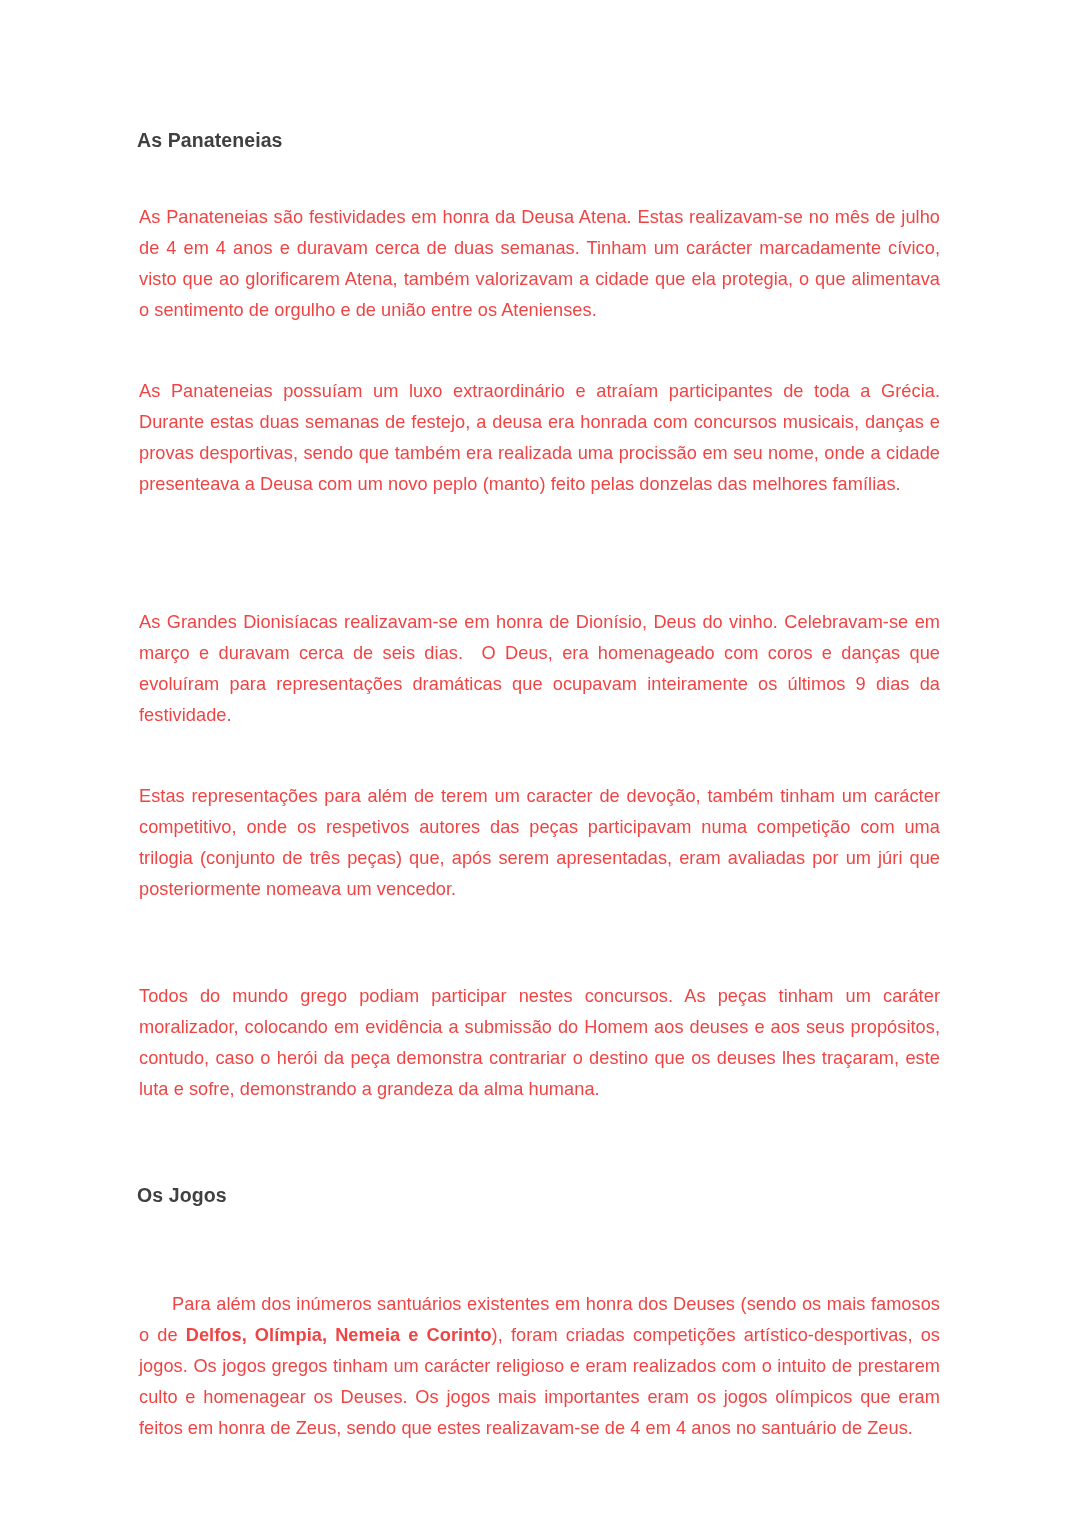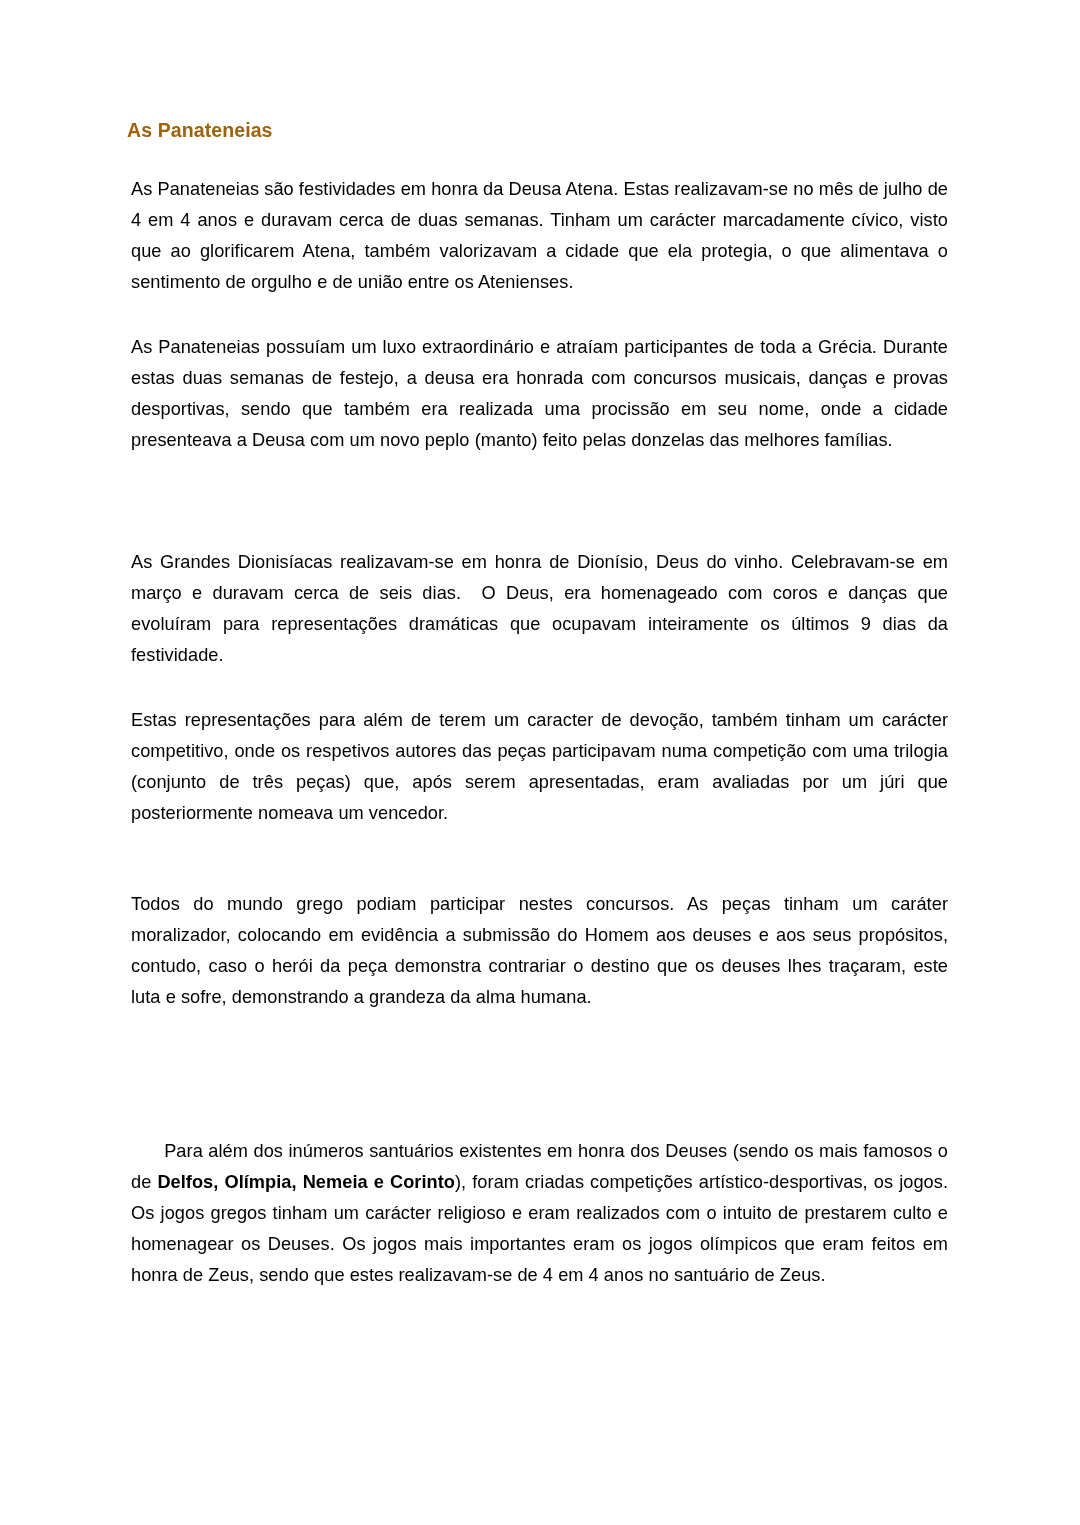--- a/index.html
+++ b/index.html
@@ -22,32 +22,32 @@
     padding: 118px 128px 0 127px;
     background: #ffffff;
   }
   .doc-body {
     width: 825px;
   }
   h2.section-heading {
     font-size: 19.5px;
     font-weight: bold;
     line-height: 1.25;
-    color: #a16207;
-    margin: 0;
+    color: #404040;
+    margin: 10px;
     letter-spacing: 0.1px;
   }
   .heading-block {
     margin: 0;
   }
   p.para {
     font-size: 18.2px;
     line-height: 31px;
-    color: #000000;
-    margin: 4px;
+    color: #ef4444;
+    margin: 12px;
     text-align: justify;
     text-justify: inter-word;
     letter-spacing: 0.05px;
     white-space: pre-wrap;
   }
   b.bold-run {
     font-weight: bold;
   }
   
   .gap-heading-to-para { height: 28px; }
@@ -75,20 +75,23 @@
     <p class="para">As Grandes Dionisíacas realizavam-se em honra de Dionísio, Deus do vinho. Celebravam-se em março e duravam cerca de seis dias.  O Deus, era homenageado com coros e danças que evoluíram para representações dramáticas que ocupavam inteiramente os últimos 9 dias da festividade.</p>
     <div class="gap-para-to-para"></div>
     <p class="para">Estas representações para além de terem um caracter de devoção, também tinham um carácter competitivo, onde os respetivos autores das peças participavam numa competição com uma trilogia (conjunto de três peças) que, após serem apresentadas, eram avaliadas por um júri que posteriormente nomeava um vencedor.</p>
     <div class="gap-para-to-para"></div>
     <div class="gap-para-to-para"></div>
     <p class="para">Todos do mundo grego podiam participar nestes concursos. As peças tinham um caráter moralizador, colocando em evidência a submissão do Homem aos deuses e aos seus propósitos, contudo, caso o herói da peça demonstra contrariar o destino que os deuses lhes traçaram, este luta e sofre, demonstrando a grandeza da alma humana.</p>
     <div class="gap-para-to-para"></div>
 
     <div class="gap-para-to-heading-tight"></div>
 
+    <div class="heading-block">
+      <h2 class="section-heading">Os Jogos</h2>
+    </div>
     <div class="gap-heading-to-para"></div>
     <p class="para">
       <span>Para além dos inúmeros santuários existentes em honra dos Deuses (sendo os mais famosos o de </span><b class="bold-run">Delfos, Olímpia, Nemeia e Corinto</b><span>), foram criadas competições artístico-desportivas, os jogos. Os jogos gregos tinham um carácter religioso e eram realizados com o intuito de prestarem culto e homenagear os Deuses. Os jogos mais importantes eram os jogos olímpicos que eram feitos em honra de Zeus, sendo que estes realizavam-se de 4 em 4 anos no santuário de Zeus.</span>
     </p>
     <div class="gap-para-to-para"></div>
 
   </div>
 </div>
 
 </body></html>

